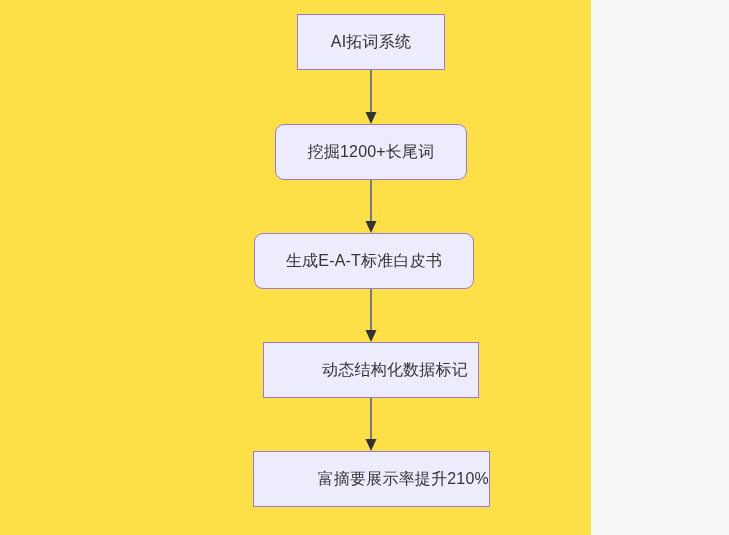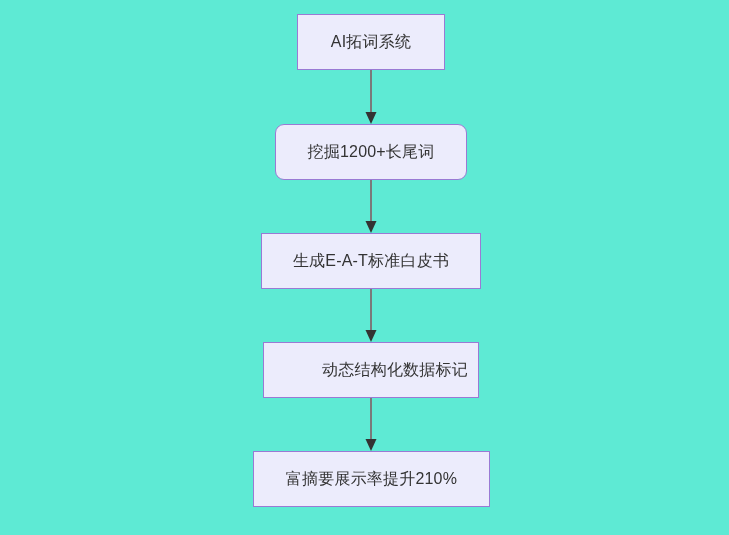--- a/index.html
+++ b/index.html
@@ -9,23 +9,23 @@
   body {
     width: 729px;
     height: 535px;
     background: #f8f8f8;
     font-family: "Liberation Sans", "DejaVu Sans", sans-serif;
     overflow: hidden;
   }
 
   #flowchart-canvas {
     position: relative;
-    width: 729px;
+    width: 591px;
     height: 535px;
-    background: #5eead4;
+    background: #fde047;
   }
 
   .node {
     position: absolute;
     box-sizing: border-box;
     background: #ececfc;
     border: 1.5px solid #9a7ad4;
     display: flex;
     align-items: center;
     justify-content: center;
@@ -85,25 +85,25 @@
   </svg>
 
   <div class="node" style="left:297px; top:14px; width:148px; height:56px;">
     <span class="node-label">AI拓词系统</span>
   </div>
 
   <div class="node" style="left:275px; top:124px; width:192px; height:56px;border-radius:9px;">
     <span class="node-label">挖掘1200+长尾词</span>
   </div>
 
-  <div class="node" style="left:261px; top:233px; width:220px; height:56px;">
+  <div class="node" style="left:254px; top:233px; width:220px; height:56px;border-radius:9px;">
     <span class="node-label">生成E-A-T标准白皮书</span>
   </div>
 
   <div class="node" style="left:263px; top:342px; width:216px; height:56px;padding-left:48px;">
     <span class="node-label">动态结构化数据标记</span>
   </div>
 
-  <div class="node" style="left:253px; top:451px; width:237px; height:56px;">
+  <div class="node" style="left:253px; top:451px; width:237px; height:56px;justify-content:flex-end;">
     <span class="node-label">富摘要展示率提升210%</span>
   </div>
 
 </div>
 
 </body></html>

